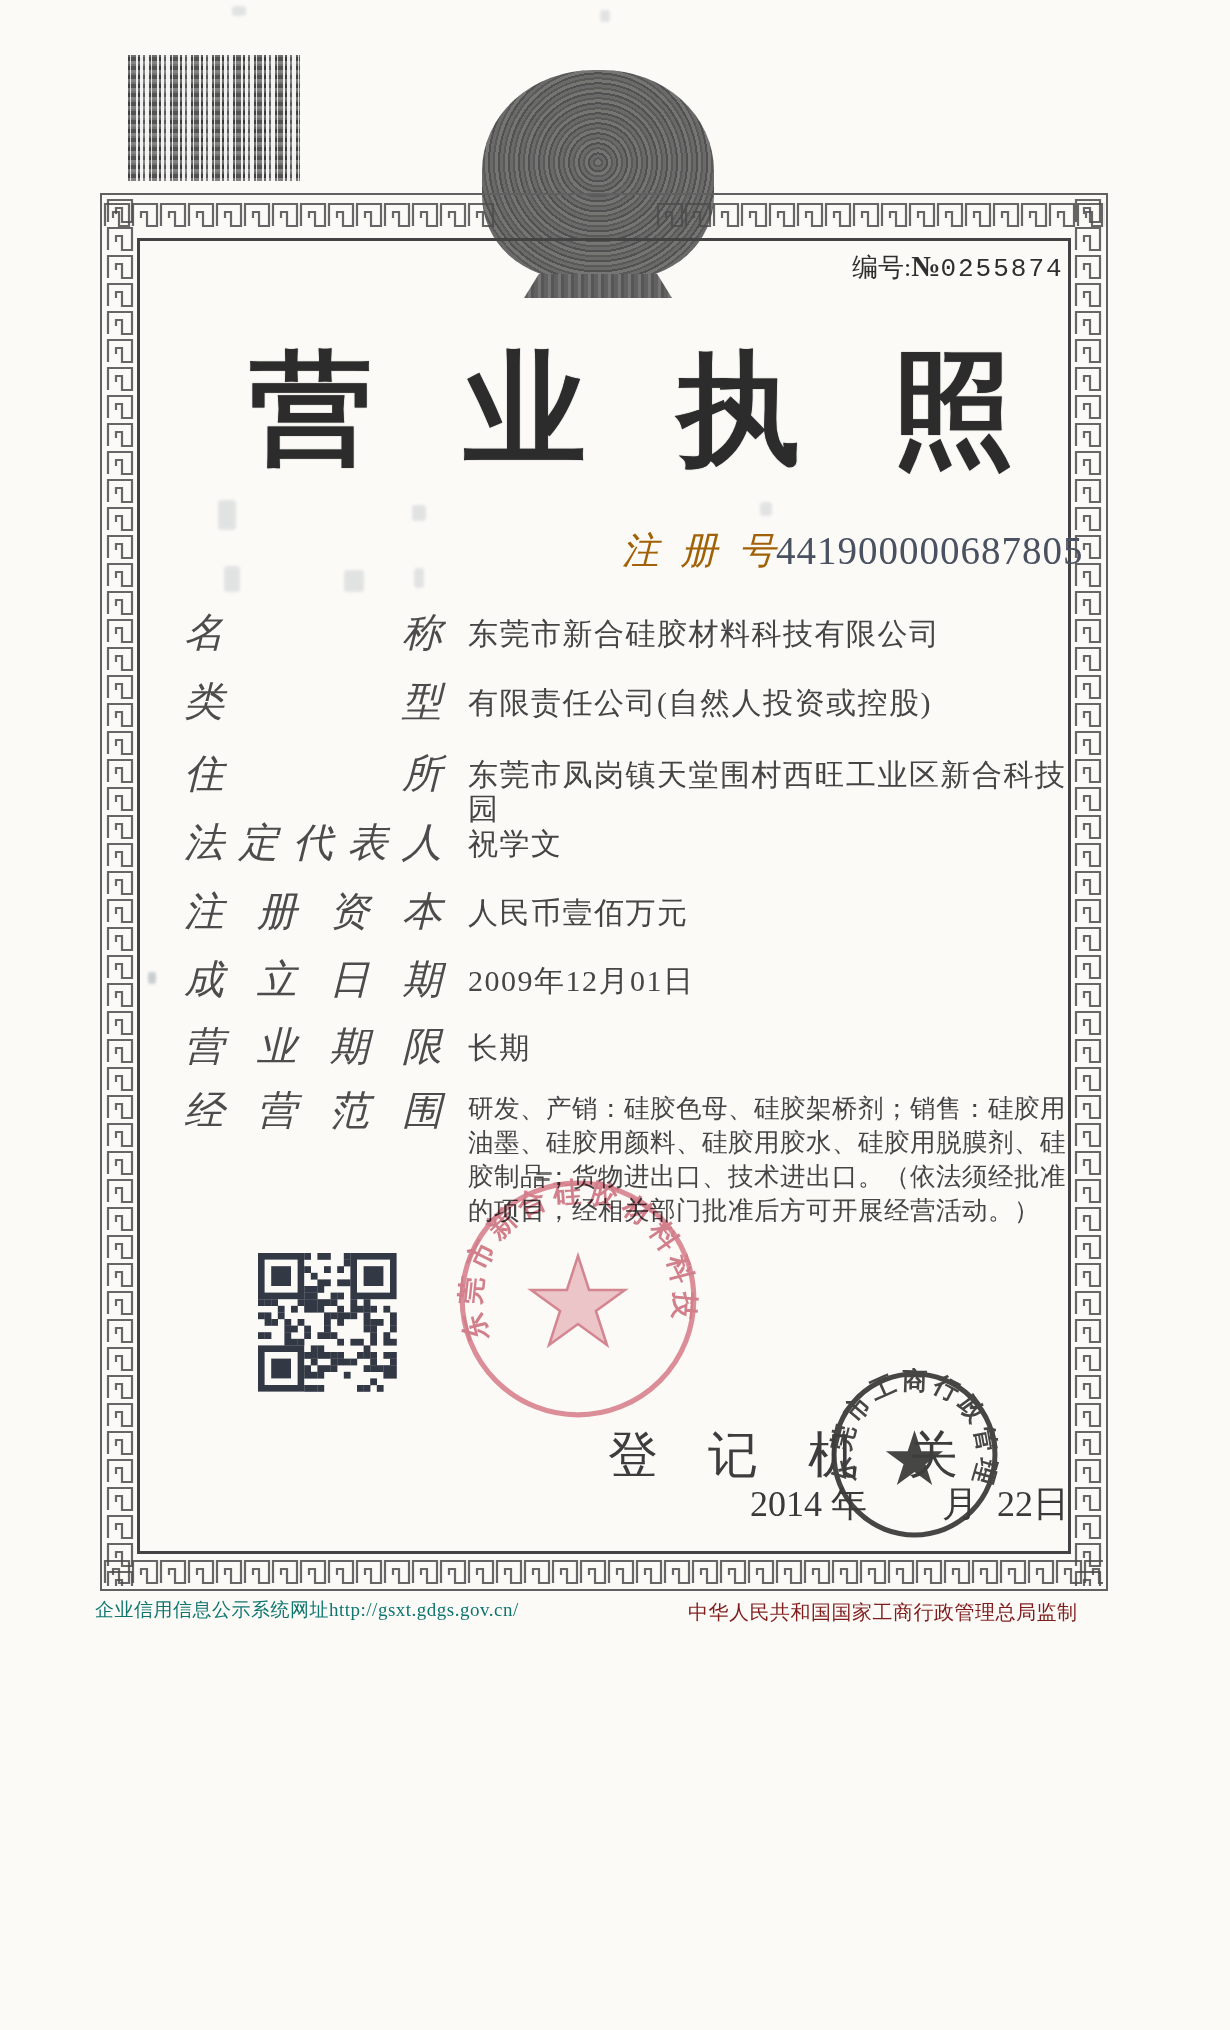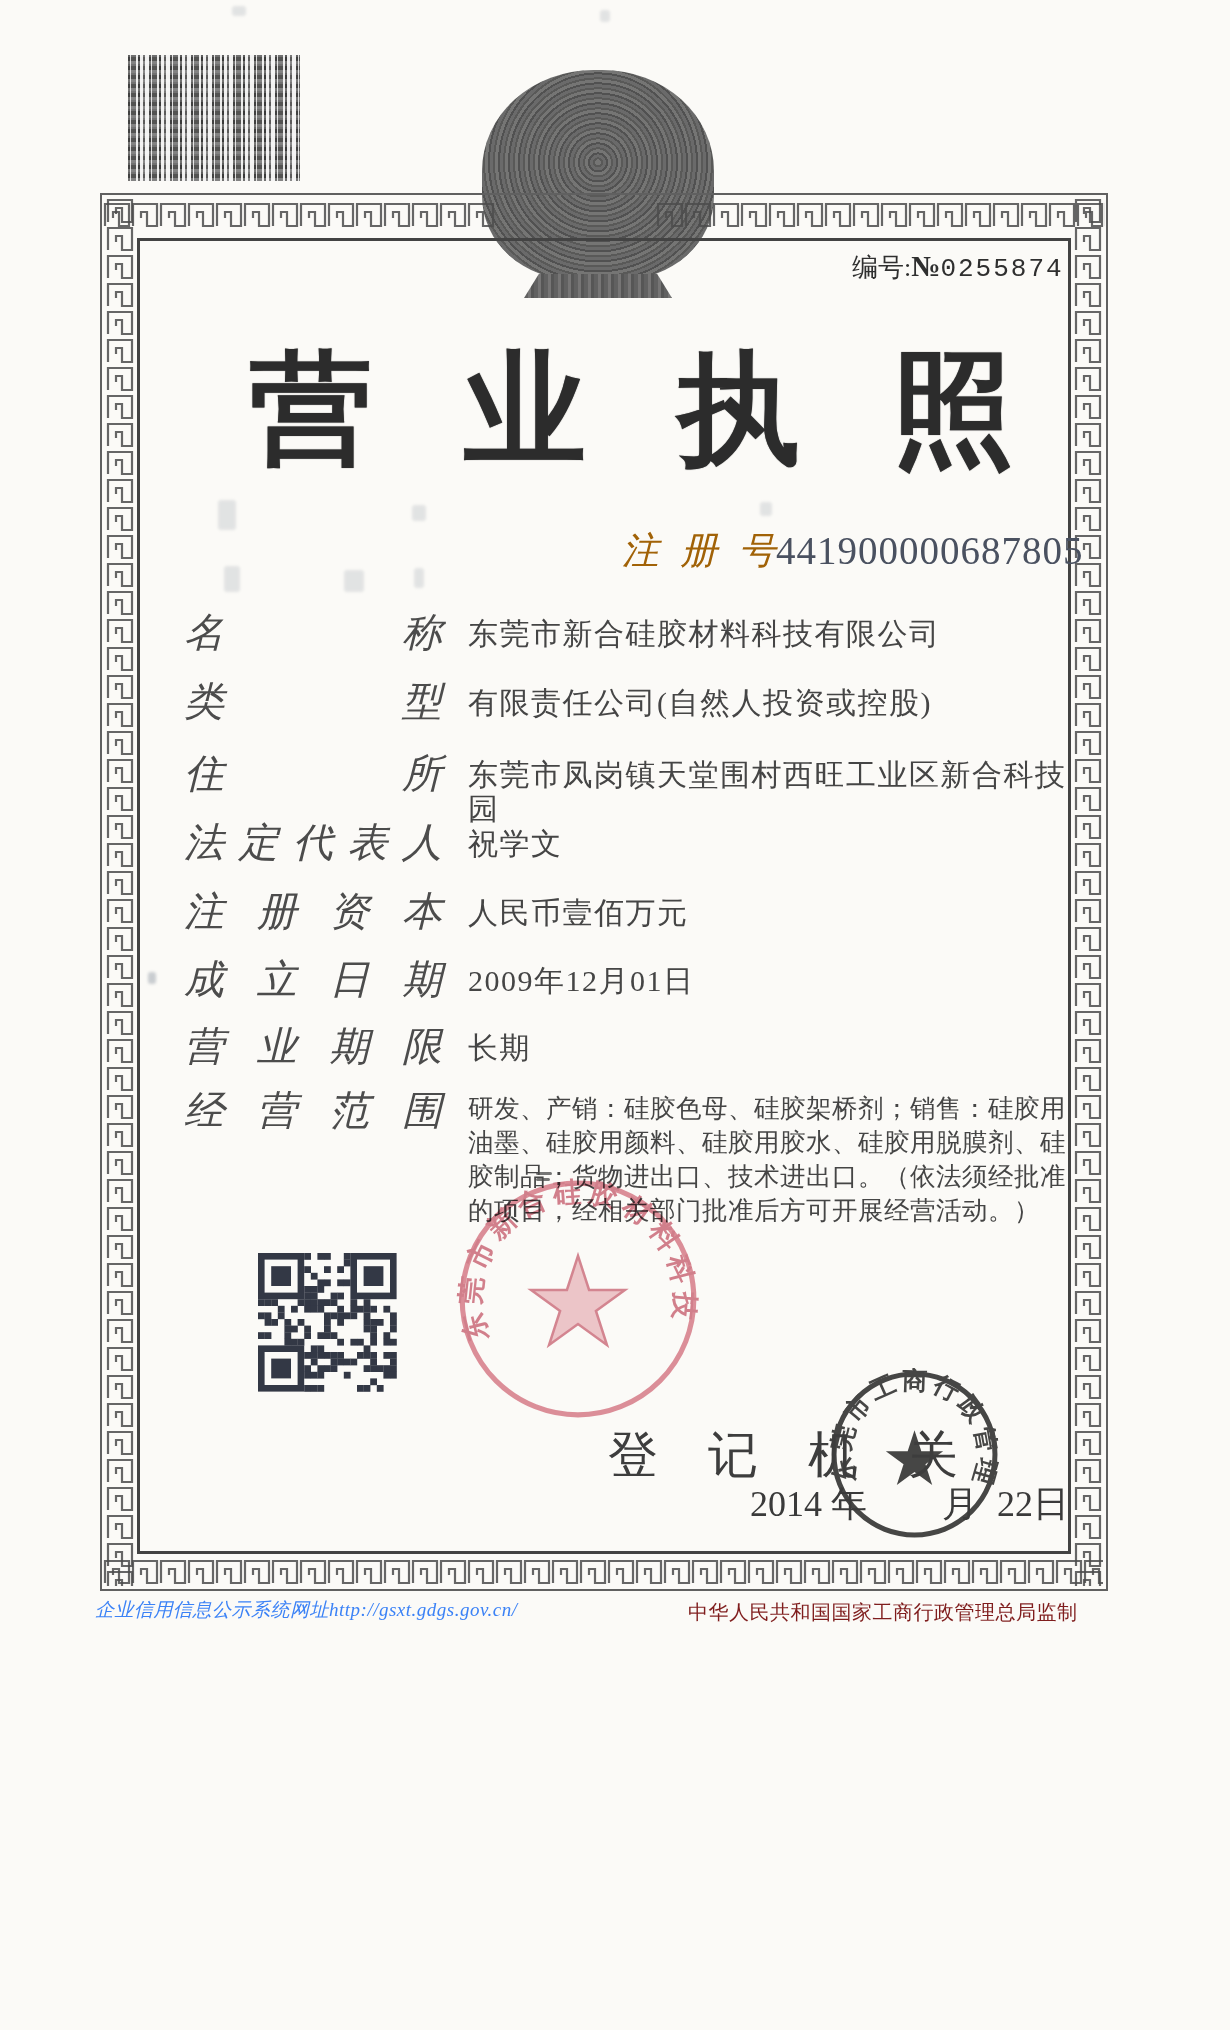--- a/index.html
+++ b/index.html
@@ -51,21 +51,21 @@
   .fvalue{position:absolute;left:468px;top:7px;width:605px;font-size:30px;color:#454545;
           letter-spacing:1.5px;line-height:34px;}
   .fvalue.small{font-size:25.5px;top:4px;letter-spacing:.5px;font-weight:500;}
 
   .registry-row{position:absolute;left:608px;top:1422px;font-size:50px;color:#3d3d3d;letter-spacing:10px;font-family:Liberation Mono, monospace;}
   .date-row{position:absolute;top:1480px;left:0;width:100%;font-size:36px;color:#3a3a3a;}
   .date-row .y{position:absolute;left:750px;font-family:Liberation Serif, serif;}
   .date-row .m{position:absolute;left:942px;}
   .date-row .d{position:absolute;left:997px;}
 
-  .footer-left{position:absolute;left:95px;top:1597px;font-size:19px;color:#3b82f6;letter-spacing:.5px;font-style:italic;}
+  .footer-left{position:absolute;left:95px;top:1597px;font-size:19px;color:#0f766e;letter-spacing:.5px;}
   .footer-right{position:absolute;left:688px;top:1599px;font-size:20px;color:#7f1d1d;letter-spacing:.5px;}
 
   
   .qr{position:absolute;left:258px;top:1253px;width:140px;height:140px;}
   .seal{position:absolute;mix-blend-mode:multiply;}
   .seal.company{left:455px;top:1176px;width:246px;height:246px;opacity:.82;}
   .seal.registry{left:828px;top:1368px;width:173px;height:173px;opacity:.88;}
   .seal text{font-family:"Liberation Serif","DejaVu Serif",serif;font-weight:bold;}
 
   

